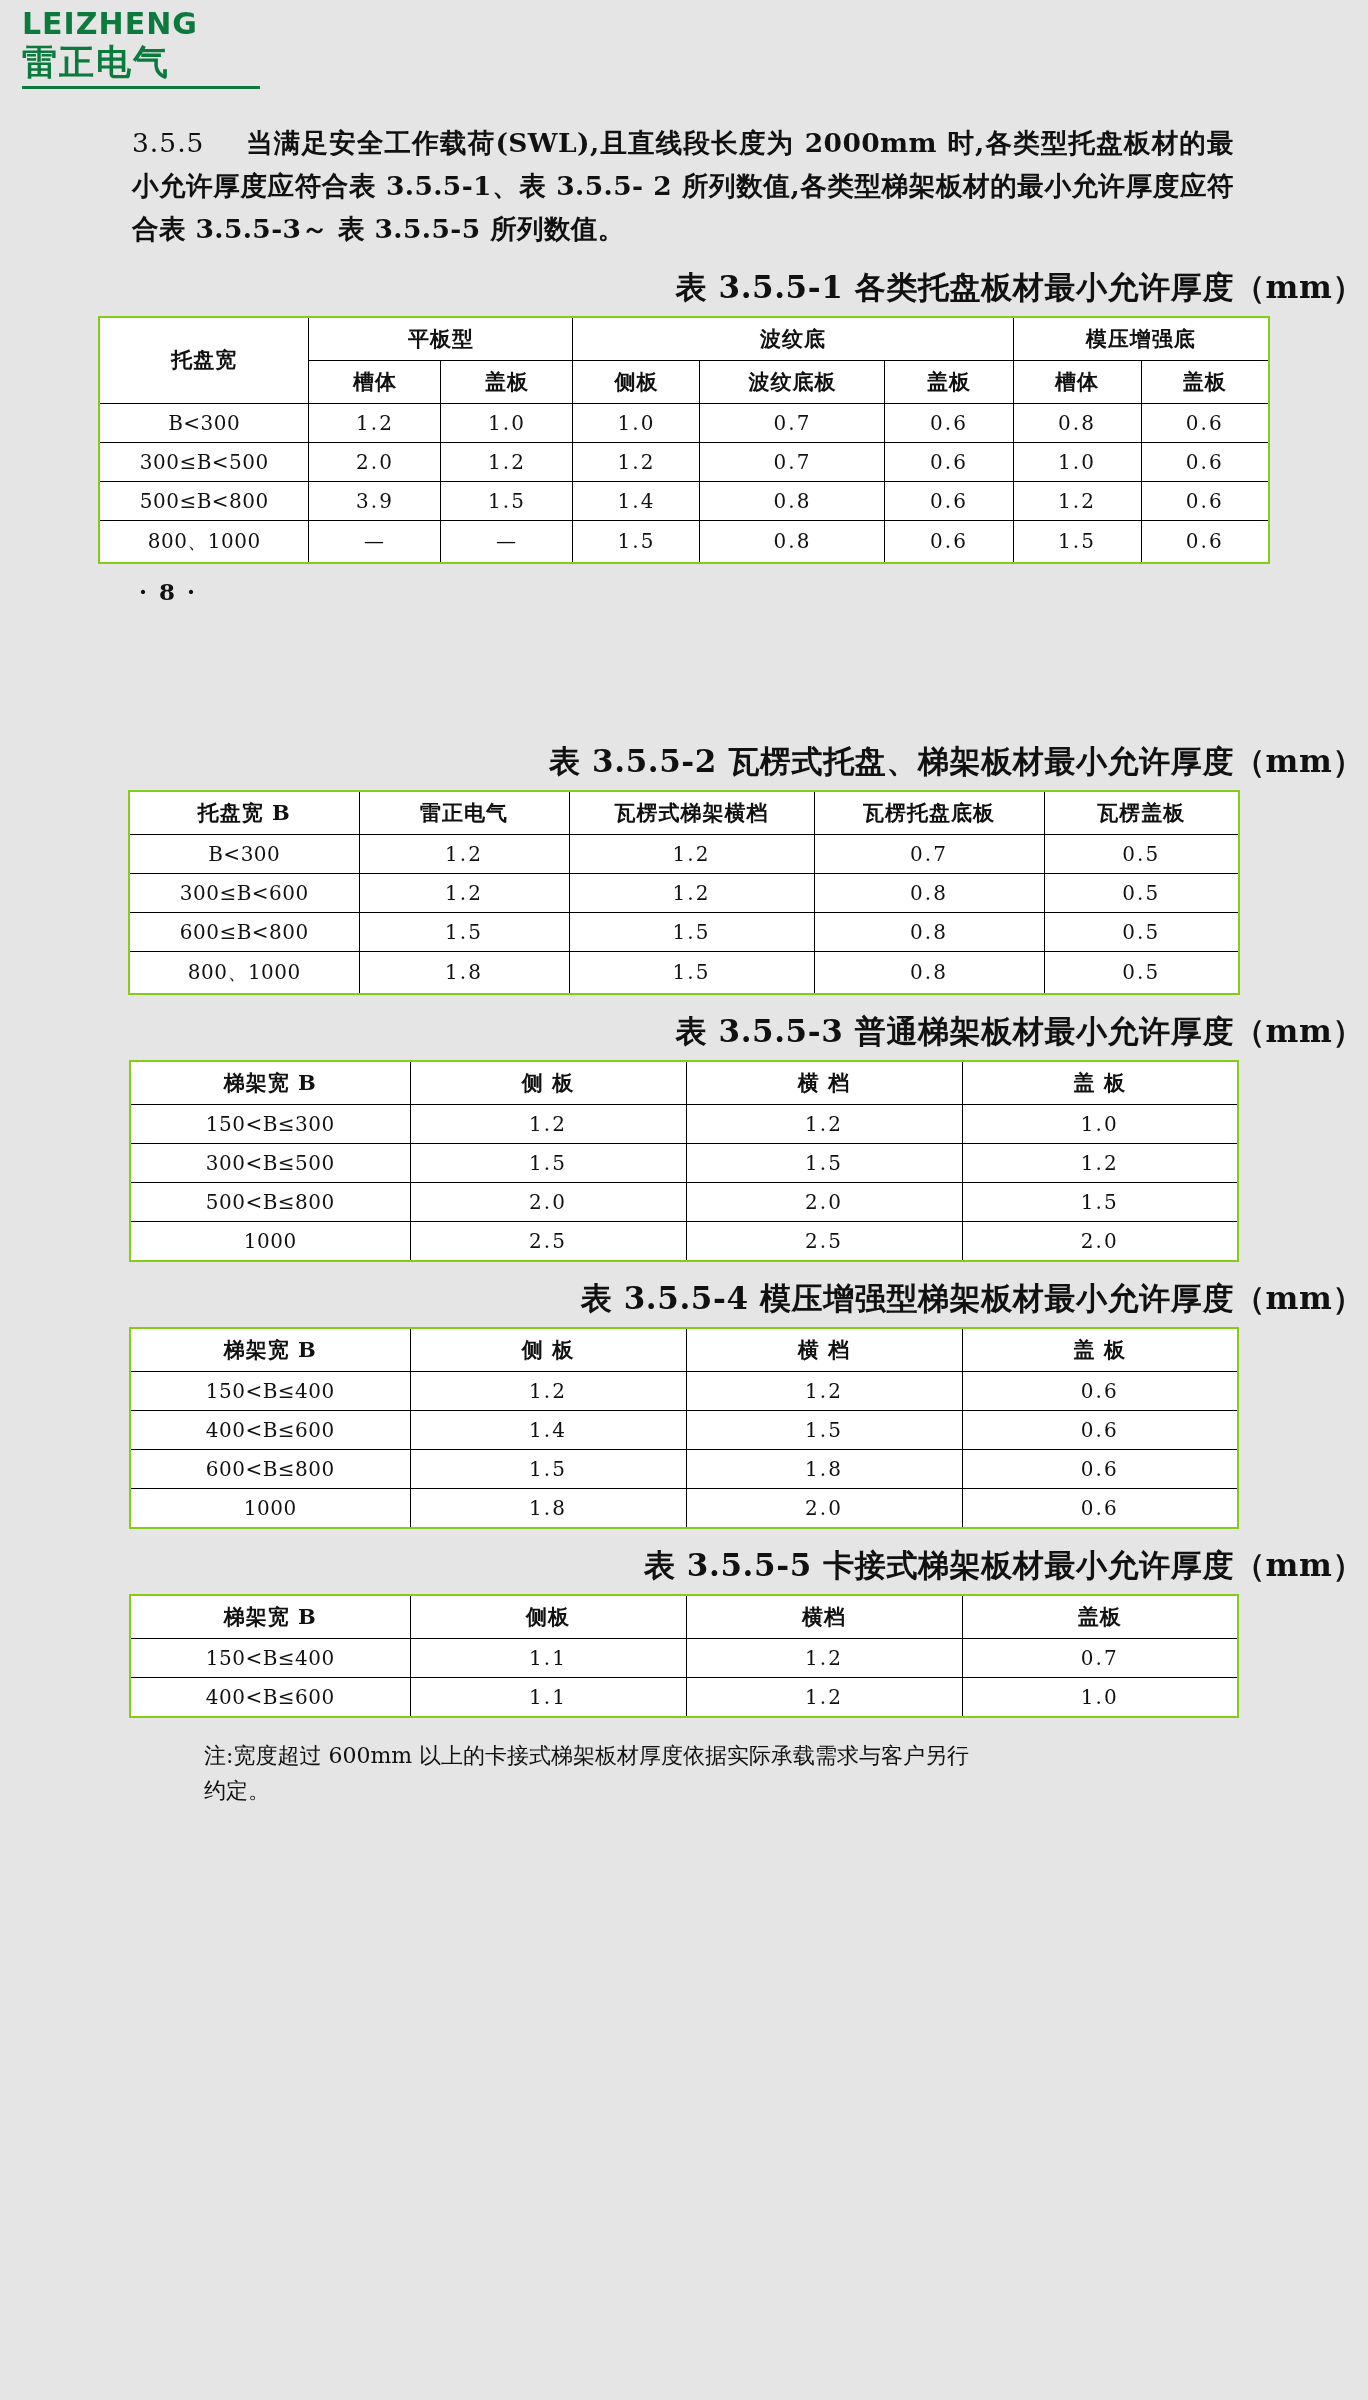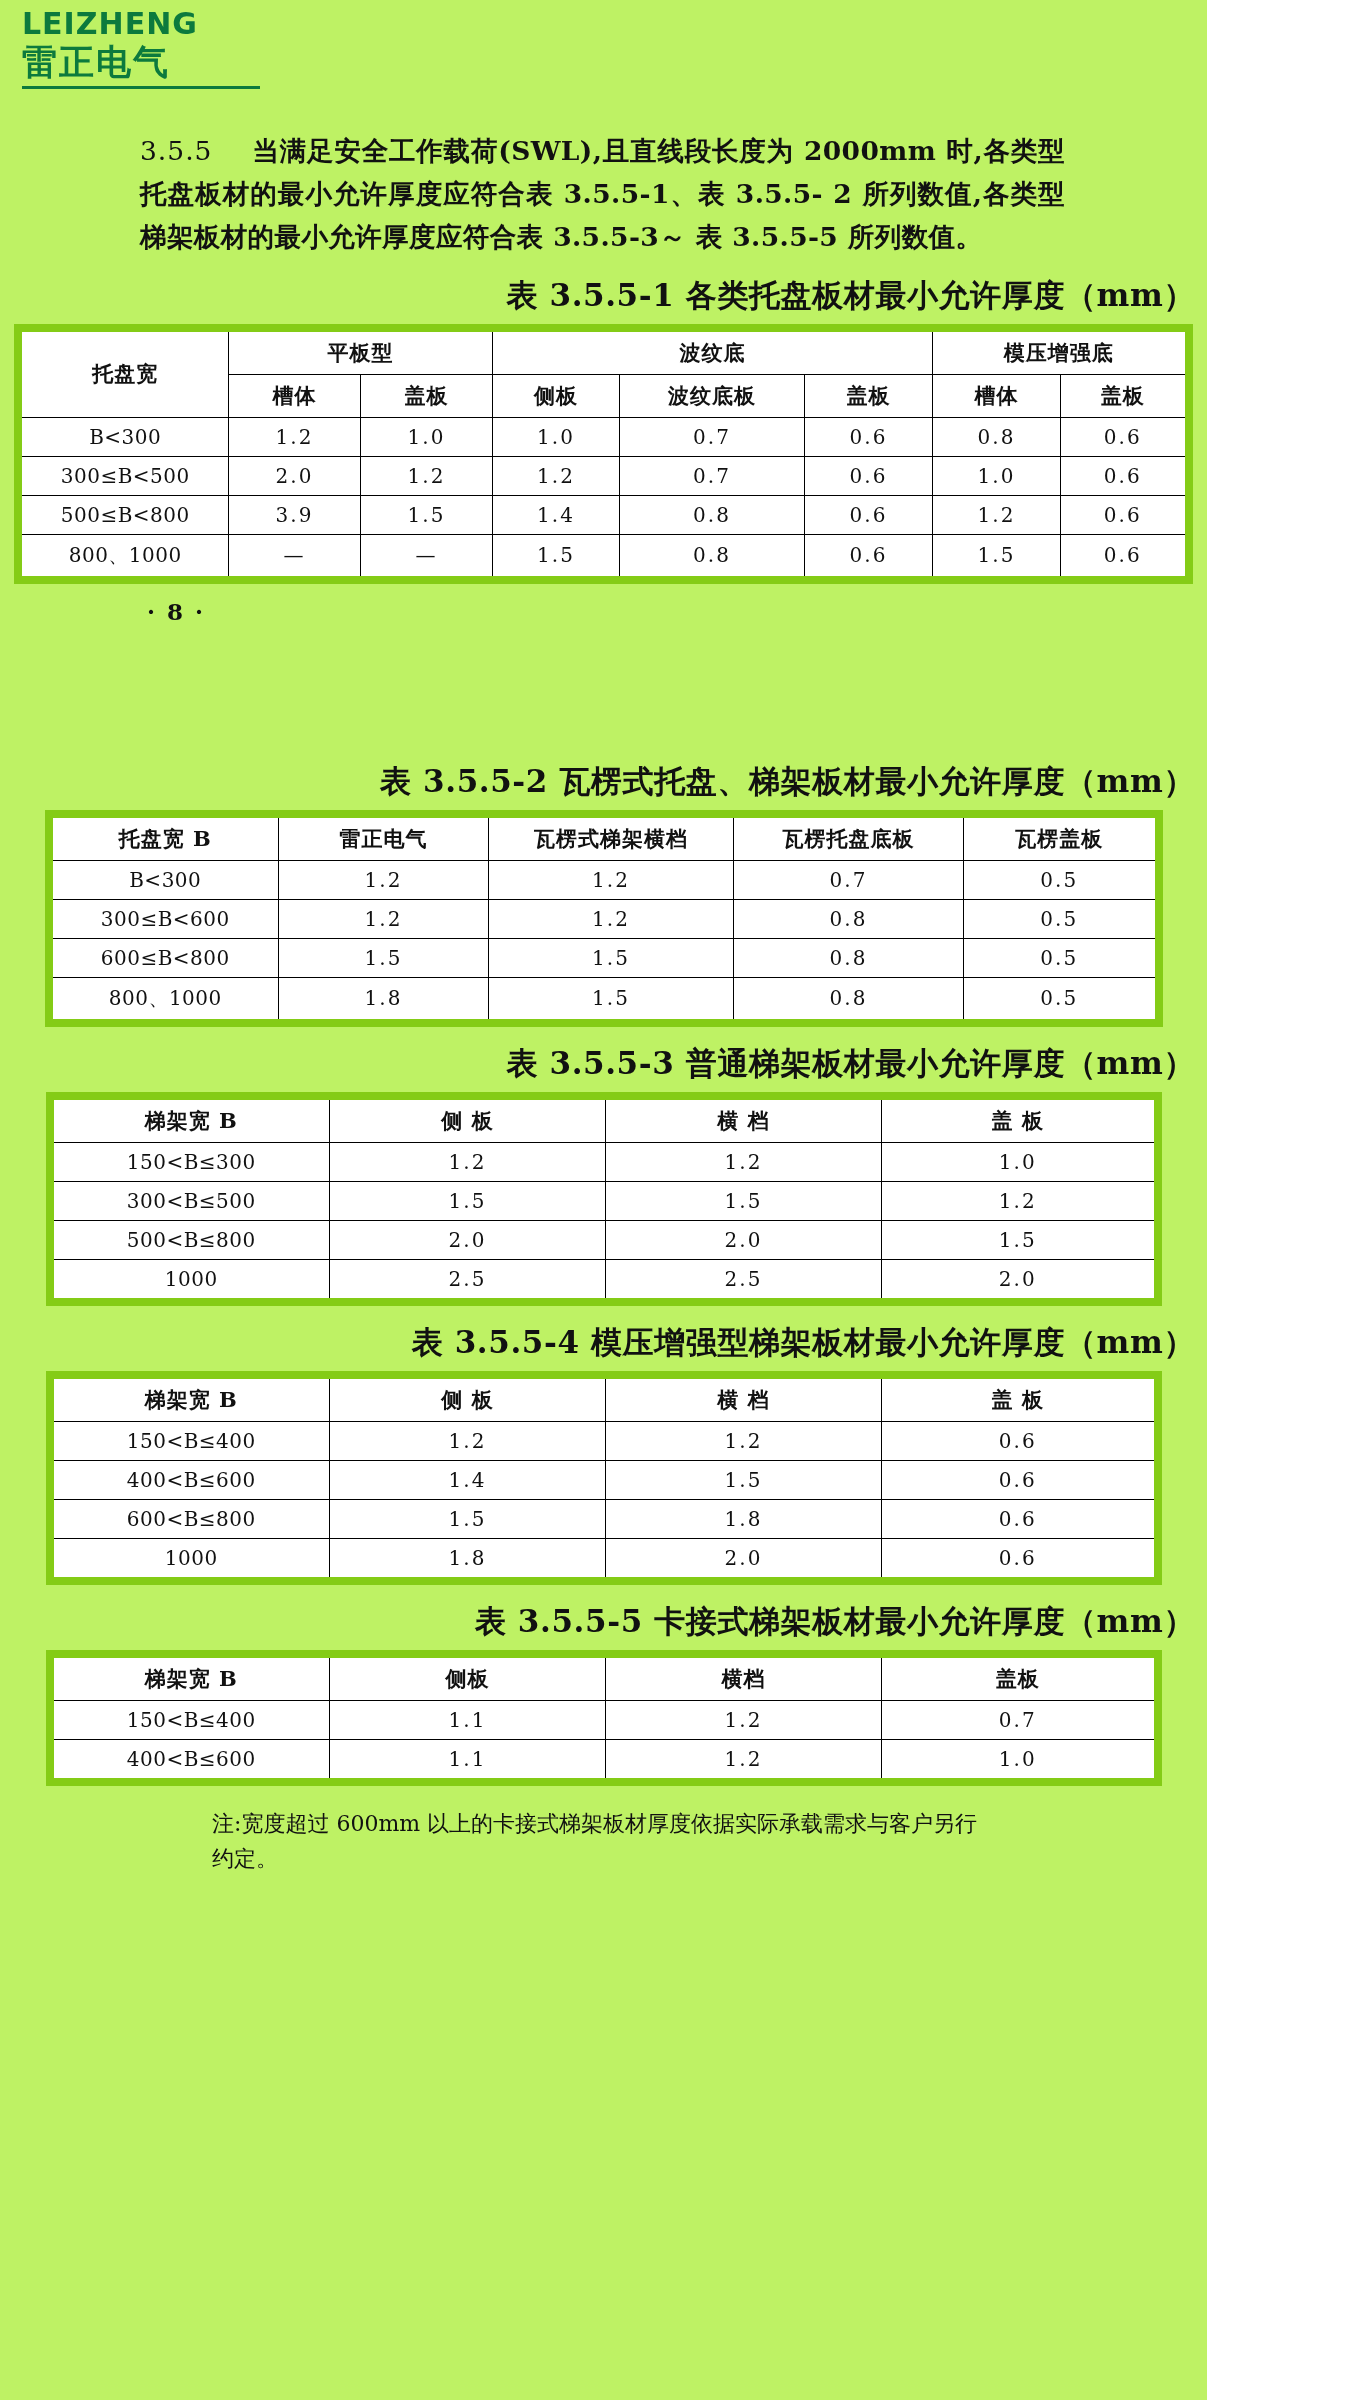--- a/index.html
+++ b/index.html
@@ -8,25 +8,25 @@
     background: #ffffff;
   }
   body {
     width: 1368px;
     min-height: 2400px;
     font-family: "DejaVu Serif", "Liberation Serif", serif;
     color: #111111;
     position: relative;
   }
   .page {
-    width: 1207px;
+    width: 1368px;
     min-height: 2400px;
     position: relative;
-    background: #bef264;
-    padding: 12px;
+    background: #e5e5e5;
+    padding: 4px;
     box-sizing: border-box;
   }
 
   
   .logo-block {
     position: absolute;
     left: 22px;
     top: 8px;
     width: 250px;
   }
@@ -94,21 +94,21 @@
     font-weight: normal;
     padding: 7px 2px;
     font-family: "DejaVu Serif", "Liberation Serif", serif;
   }
   table.doc th {
     font-weight: bold;
     font-size: 21px;
     letter-spacing: 1px;
   }
   table.doc {
-    border: 8px solid #84cc16;
+    border: 2px solid #84cc16;
   }
   .num-cell {
     font-family: "DejaVu Serif", serif;
     letter-spacing: 2px;
     font-size: 20px;
   }
   .row-head {
     font-family: "DejaVu Serif", serif;
     font-size: 20px;
     letter-spacing: 0.5px;

